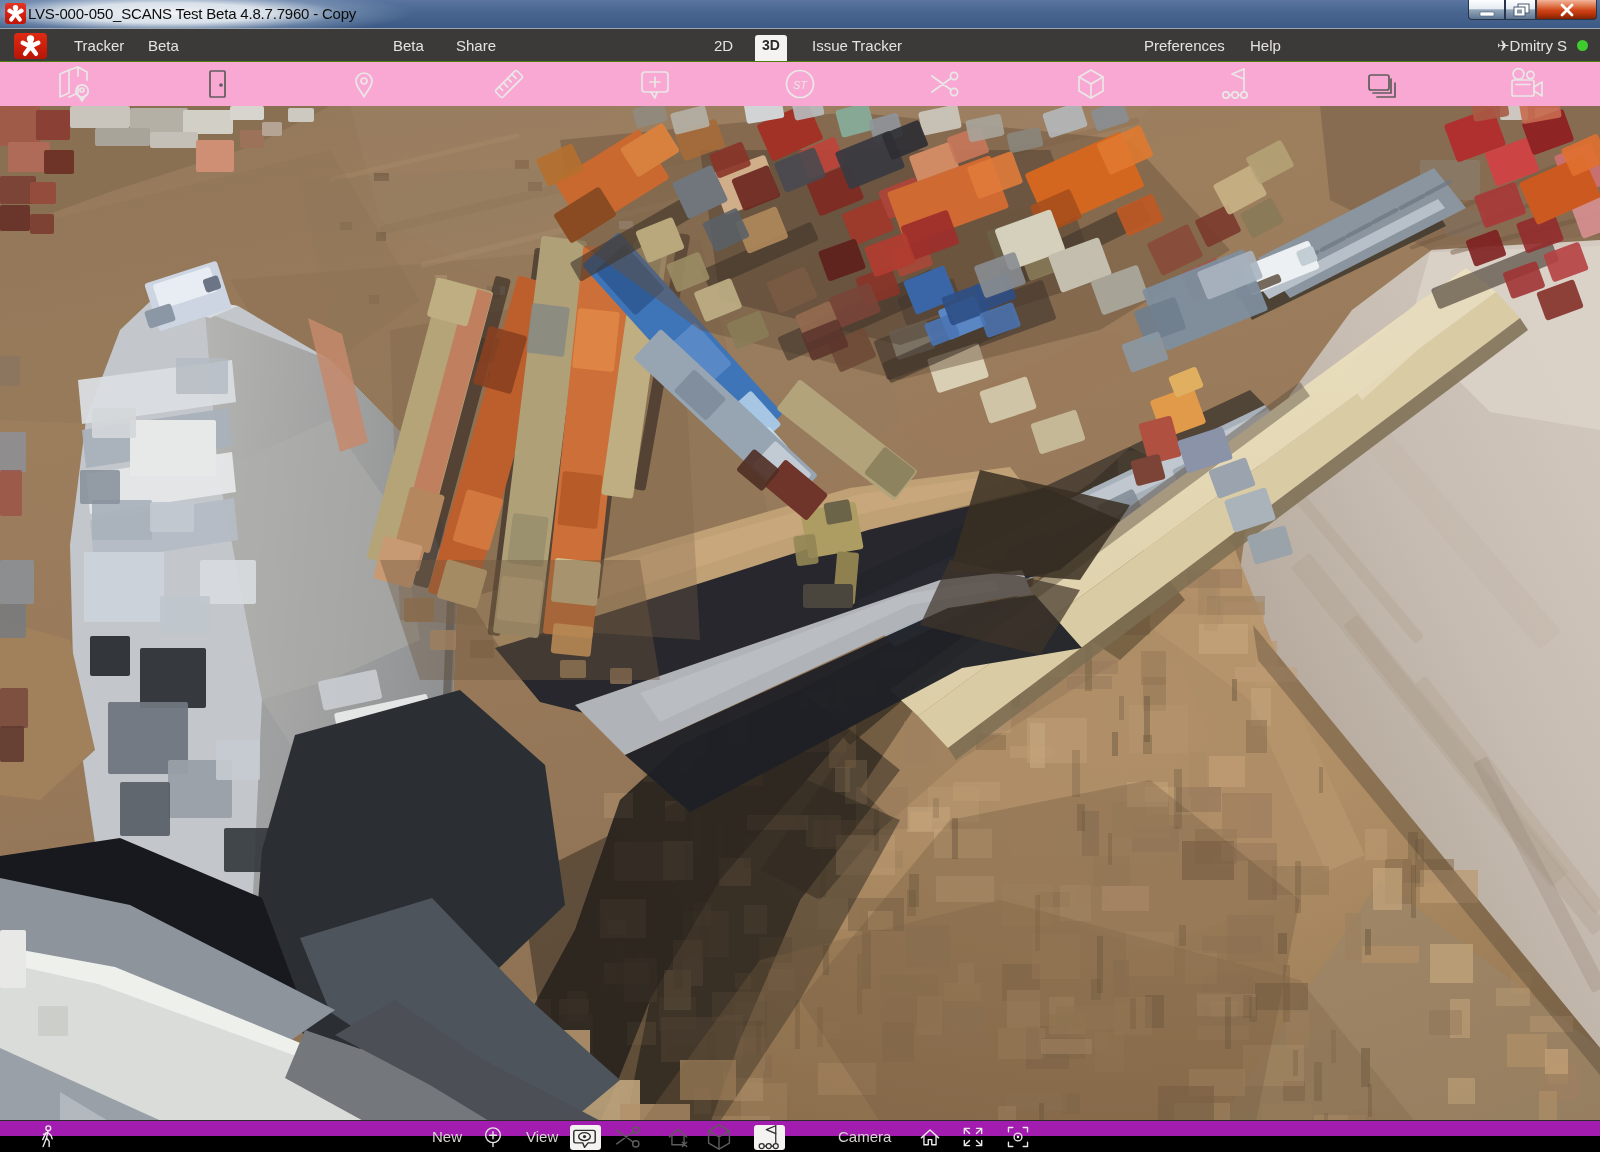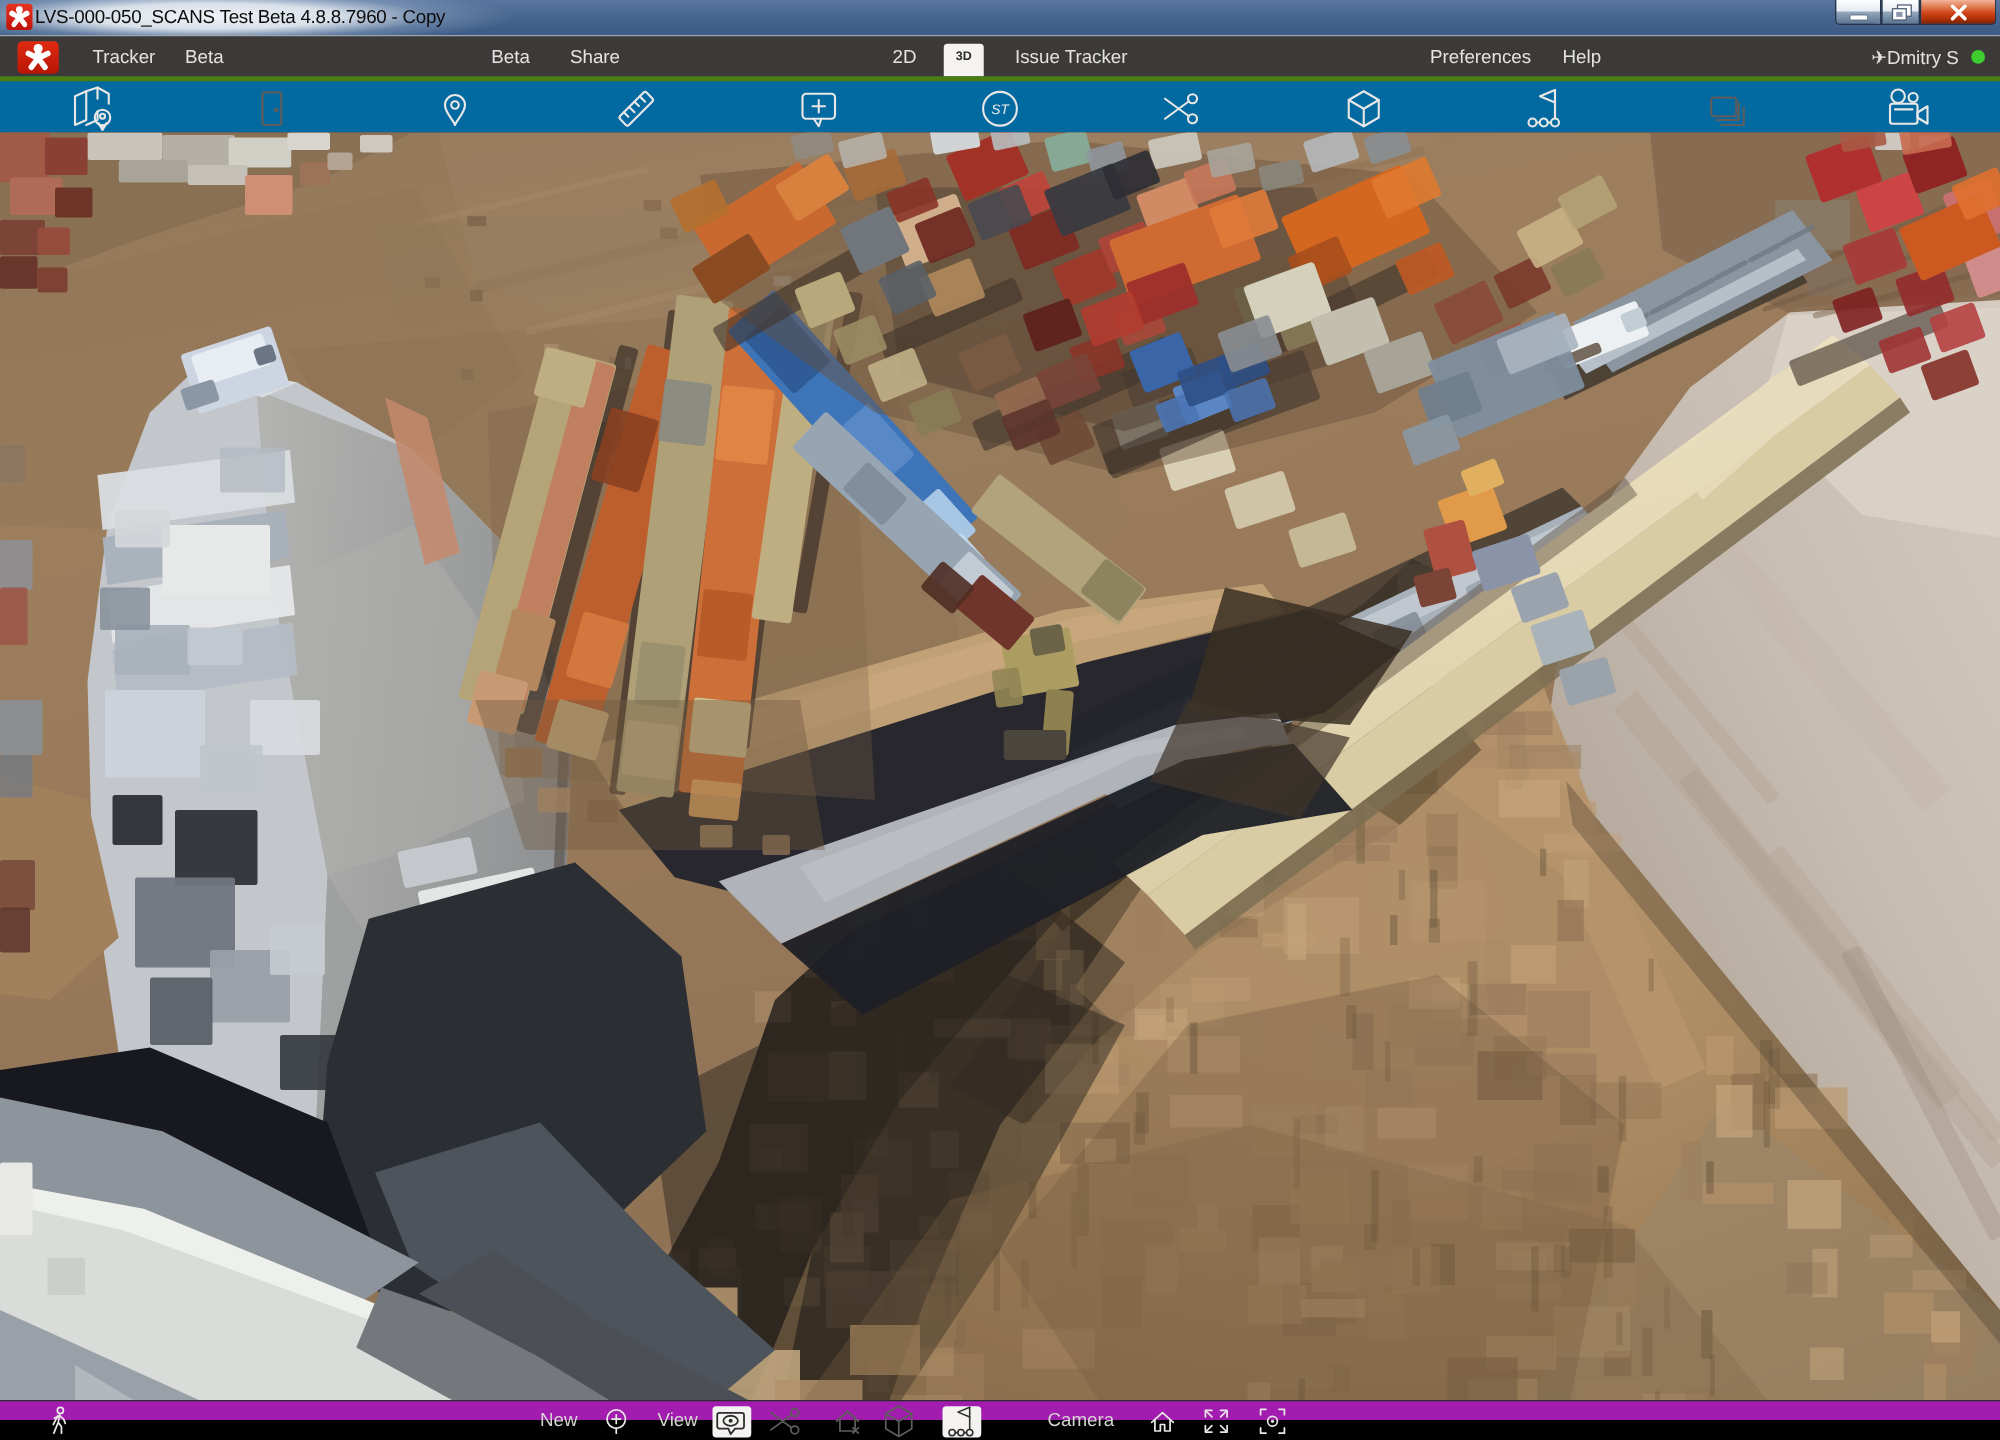--- a/index.html
+++ b/index.html
@@ -13,41 +13,41 @@
 #btnmin { left:1468px; width:37px; border-radius:0 0 0 4px;
   background:linear-gradient(180deg,#fdfeff 0%,#e6ecf3 45%,#93a6ba 52%,#5d7592 100%); }
 #btnres { left:1505px; width:31px;
   background:linear-gradient(180deg,#fdfeff 0%,#e6ecf3 45%,#93a6ba 52%,#5d7592 100%); }
 #btnclo { left:1536px; width:61px; border-radius:0 0 4px 0;
   background:linear-gradient(180deg,#f2b49c 0%,#e0794e 30%,#d04318 55%,#b03208 78%,#7e2104 100%); }
 #menubar { position:absolute; left:0; top:28px; width:1600px; height:33px; background:#3b3a39;
   border-top:1px solid #9aa5b1; }
 .mi { position:absolute; top:8px; font-size:15px; color:#e5e3e1; white-space:nowrap; }
 #chip3d { position:absolute; left:755px; top:6px; width:32px; height:33px; background:#f4f3f2; border-radius:3px;
-  color:#2b2a29; font-size:10px; font-weight:bold; text-align:center; line-height:21px; }
+  color:#2b2a29; font-size:14px; font-weight:bold; text-align:center; line-height:21px; }
 #mico { position:absolute; left:14px; top:4px; width:33px; height:26px; border-radius:4px;
   background:linear-gradient(180deg,#e02a12,#b81505); }
 #greendot { position:absolute; left:1577px; top:11px; width:11px; height:11px; border-radius:50%; background:#3ecc2e; }
-#toolbar { position:absolute; left:0; top:61px; width:1600px; height:45px; background:#0369a1;
-  border-top:4px solid #4d7c0f;font-style:italic; }
+#toolbar { position:absolute; left:0; top:61px; width:1600px; height:45px; background:#f9a8d4;
+  border-top:1px solid #4d7c0f;font-style:italic; }
 #viewport { position:absolute; left:0; top:106px; width:1600px; height:1014px; background:#9a7d5f; }
 #bottombar { position:absolute; left:0; top:1120px; width:1600px; height:16px; background:#a21caf;
   border-top:1px solid #2d2c2b; }
 .bt { position:absolute; top:7px; font-size:15px; color:#d6d4d2; white-space:nowrap; }
 .wbtn { position:absolute; top:4px; width:31px; height:25px; background:#f4f3f2; border-radius:3px; }
 </style></head><body>
 <div id="app">
   <div id="titlebar">
     <div id="tico"><svg width="21" height="21" viewBox="-10 -10 20 20" stroke="#fff" stroke-width="3.4" stroke-linecap="round">
       <path d="M0,-6 L0,-5 M-5.5,-3 L-4.5,-2.4 M5.5,-3 L4.5,-2.4 M-4,5.5 L-3.2,4.4 M4,5.5 L3.2,4.4 M0,0 L0,0"></path>
       <circle cx="0" cy="-5.5" r="2.6" fill="#fff" stroke="none"></circle>
       <path d="M0,-2 L0,1" stroke-width="4.5"></path>
       <path d="M-6,-2.5 L-2,-0.5 M6,-2.5 L2,-0.5 M-4.2,6 L-1.4,2.2 M4.2,6 L1.4,2.2" stroke-width="3.6"></path>
     </svg></div>
-    <div class="ttext">LVS-000-050_SCANS Test Beta 4.8.8.7960 - Copy</div>
+    <div class="ttext">LVS-000-050_SCANS Test Beta 4.8.7.7960 - Copy</div>
     <div class="winbtn" id="btnmin"><svg width="37" height="20">
           <rect x="11" y="12" width="14" height="4" rx="1" fill="#fff" stroke="#4a5a70" stroke-width="0.6"></rect>
         </svg></div>
     <div class="winbtn" id="btnres"><svg width="31" height="20">
           <rect x="12" y="4" width="11" height="9" fill="#fff" stroke="#4a5a70" stroke-width="1"></rect>
           <rect x="8" y="7" width="11" height="9" fill="#fff" stroke="#4a5a70" stroke-width="1"></rect>
           <rect x="11" y="9.5" width="5" height="4" fill="#8a98aa"></rect>
         </svg></div>
     <div class="winbtn" id="btnclo"><svg width="61" height="20" viewBox="0 0 61 20">
           <path d="M25,5 L35,15 M35,5 L25,15" stroke="#fff" stroke-width="2.8" stroke-linecap="round"></path>

